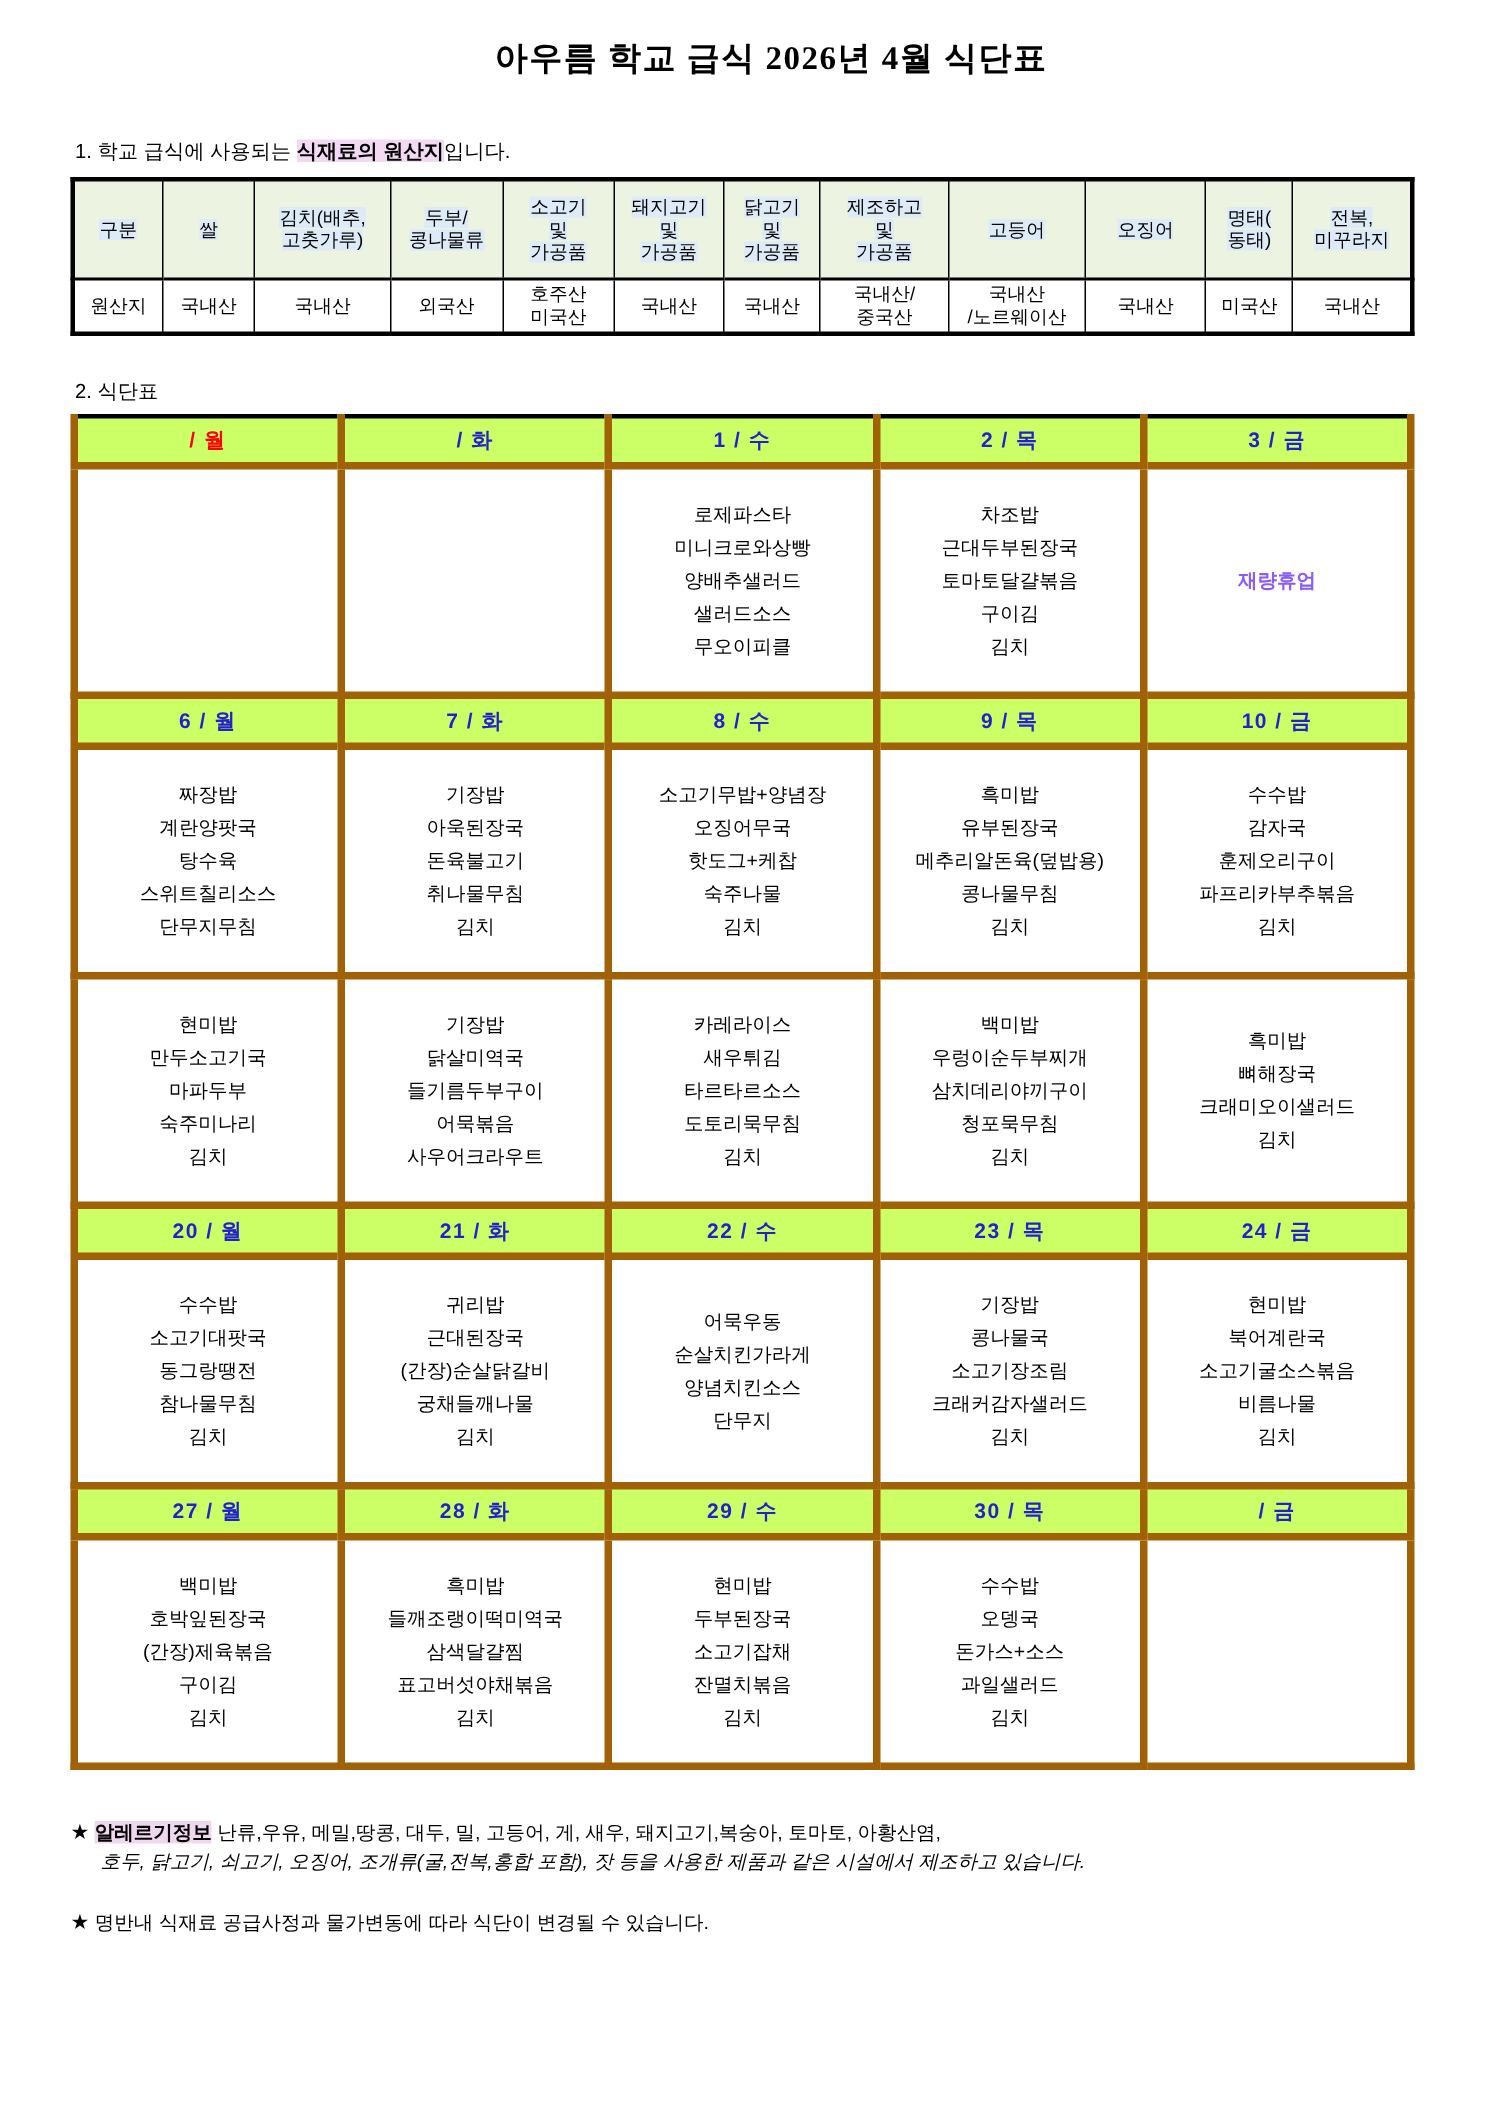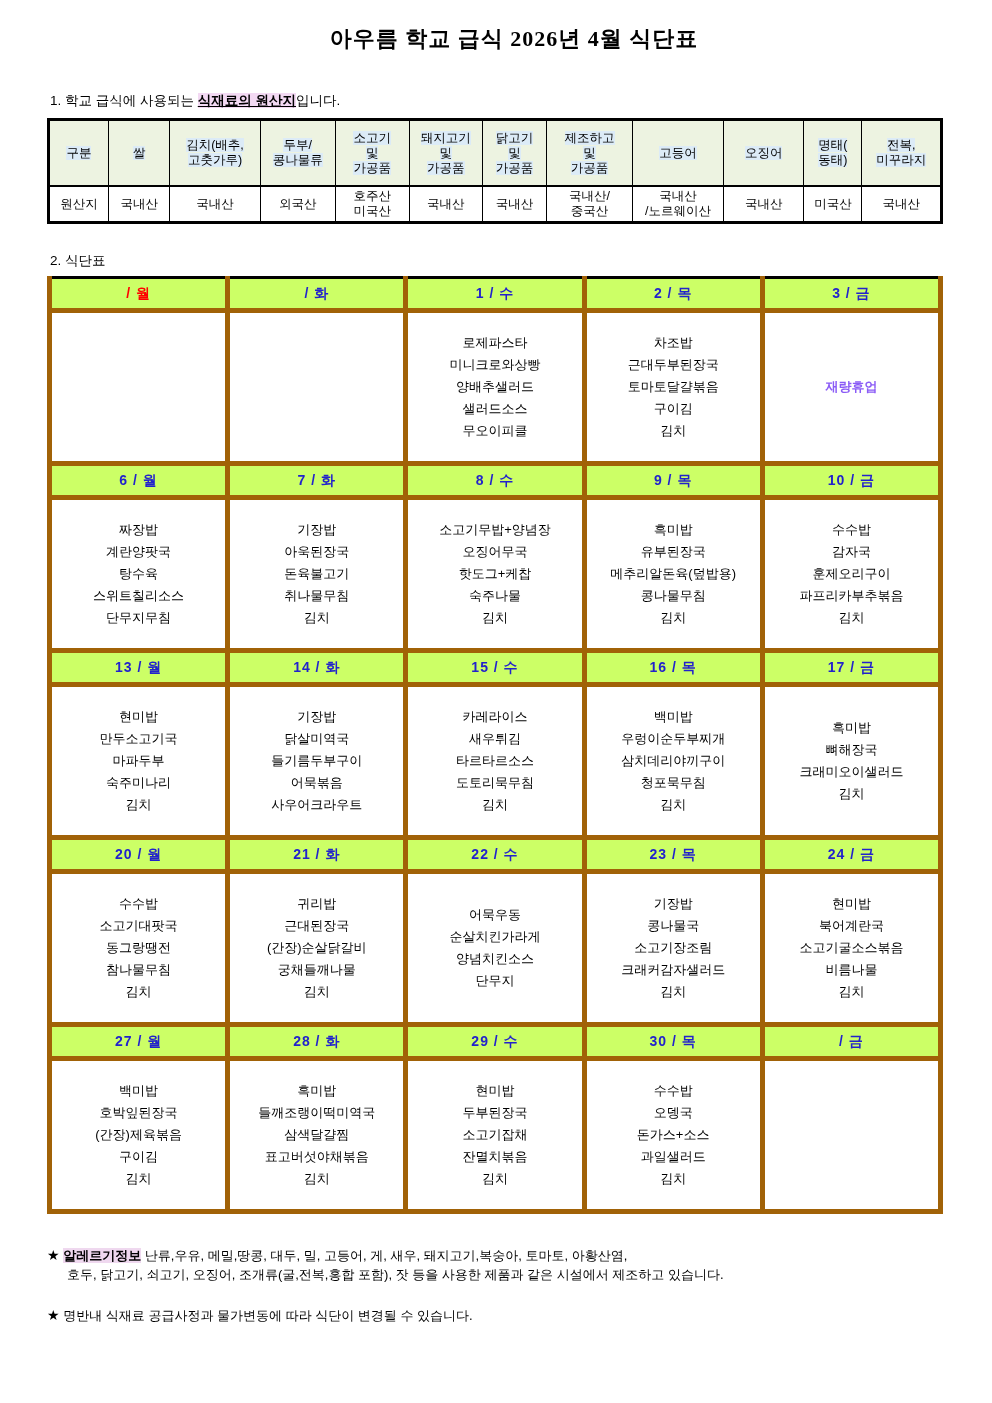--- a/index.html
+++ b/index.html
@@ -13,21 +13,21 @@
     margin: 24px 0 0 0;
     text-align:center;
     font-family:"Liberation Serif","DejaVu Serif",serif;
     font-size:22px; font-weight:bold; letter-spacing:1px;padding-left:36px;
   }
   .sec-heading {
     margin: 38px 0 8px 50px;
     font-size:13.5px;
   }
   .sec-heading .hl-pink {
-    font-weight:bold; text-decoration:underline;
+    font-weight:bold; 
     background:#f3d9f3;
   }
   .sec2-heading { margin: 28px 0 6px 50px; font-size:13.5px; }
 
   
   table.origin {
     border-collapse:collapse;
     margin-left:47px; width:896px;
     table-layout:fixed;
     border:3px solid #000;
@@ -68,21 +68,21 @@
   table.cal tr.mr td .menu-lines {
     white-space:pre-line;
     font-size:13px; line-height:22px;
   }
 
   
   .notes { margin: 32px 0 0 47px; font-size:13px; line-height:19px; }
   .note-row { margin-bottom:4px; }
   .star { font-size:14px; }
   .allergy-label { font-weight:bold; background:#efd8ef; }
-  .note-cont { padding-left:20px; }
+  .note-cont { padding-left:20px;font-style:italic; }
   .note2 { margin-top:22px; }
 </style>
 </head>
 <body>
 
 <div class="page">
 
   <div class="title">아우름 학교 급식 2026년 4월 식단표</div>
 
   <div class="sec-heading">
@@ -227,27 +227,20 @@
           </td>
       <td>
             <div class="menu-lines">수수밥
 감자국
 훈제오리구이
 파프리카부추볶음
 김치</div>
           </td>
     </tr>
 
-    <tr class="dh">
-      <td><span>13 / 월</span></td>
-      <td><span>14 / 화</span></td>
-      <td><span>15 / 수</span></td>
-      <td><span>16 / 목</span></td>
-      <td><span>17 / 금</span></td>
-    </tr>
     <tr class="mr">
       <td>
             <div class="menu-lines">현미밥
 만두소고기국
 마파두부
 숙주미나리
 김치</div>
           </td>
       <td>
             <div class="menu-lines">기장밥

